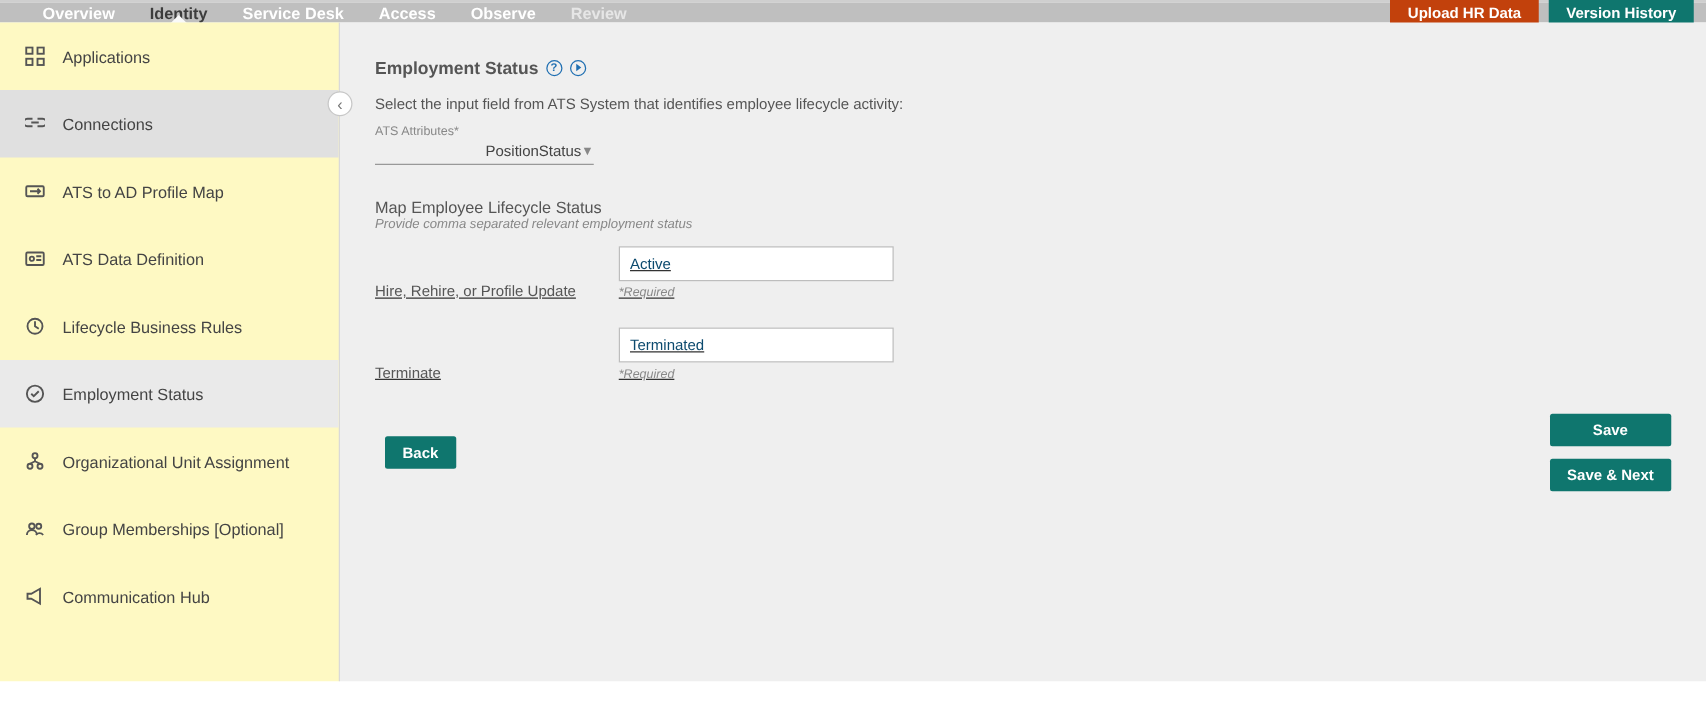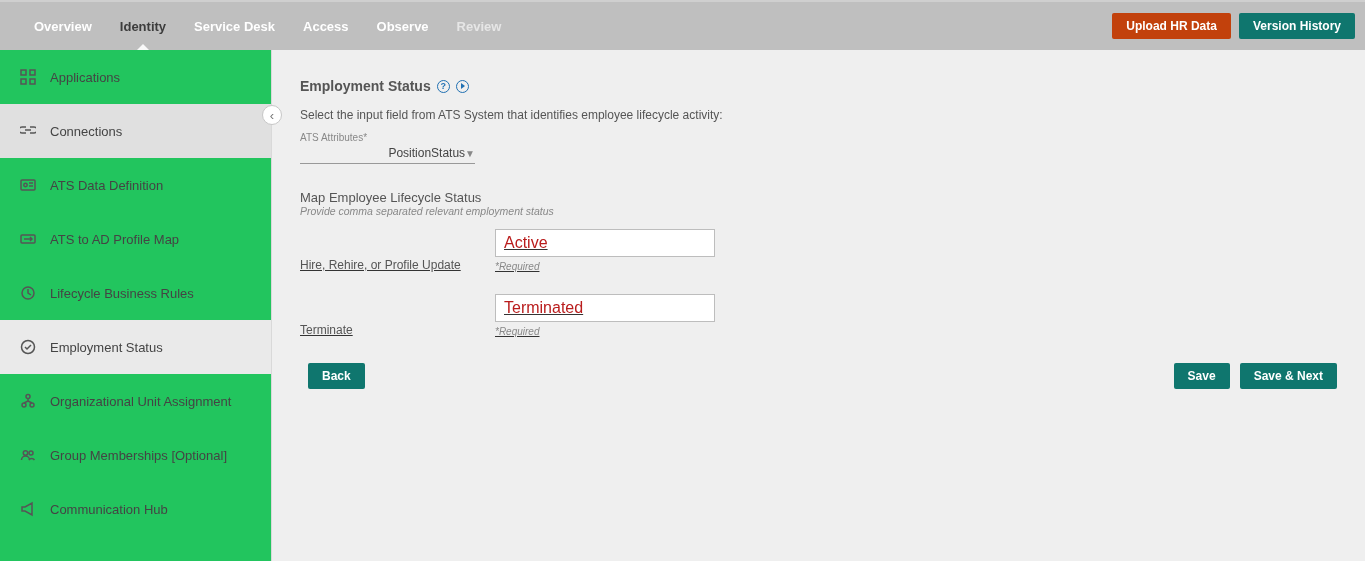--- a/index.html
+++ b/index.html
@@ -7,21 +7,21 @@
       font-family: Arial, Helvetica, sans-serif;
       font-size: 13px;
       color: #333;
       background: #fff;
       width: 1365px;
       height: 561px;
       overflow: hidden;
     }
     .top-border { height: 2px; background: #cfcfcf; }
     .navbar {
-      height: 48px;
+      height: 16px;
       background: #bfbfbf;
       display: flex;
       align-items: center;
       padding: 0 10px 0 20px;
       justify-content: space-between;
     }
     .nav-left { display: flex; align-items: center; height: 100%; }
     .nav-item {
       color: #fff;
       font-weight: bold;
@@ -52,21 +52,21 @@
       font-weight: bold;
       font-size: 12px;
       border-radius: 2px;
       cursor: pointer;
     }
     .btn-secondary { background: #c2410c; color: #fff; }
     .btn-dark { background: #0f766e; color: #fff; }
     .layout { display: flex; height: 527px; position: relative; }
     .sidebar {
       width: 272px;
-      background: #22c55e;
+      background: #fef9c3;
       border-right: 1px solid #d9d9d9;
       height: 100%;
       overflow-y: auto;
     }
     .sidebar-item {
       display: flex;
       align-items: center;
       height: 54px;
       padding: 0 20px;
       cursor: pointer;
@@ -151,32 +151,32 @@
     .section-hint { font-size: 10.5px; color: #888; font-style: italic; margin-bottom: 12px; }
     .form-row { display: flex; align-items: flex-end; margin-bottom: 22px; text-decoration: underline; }
     .form-row-label { width: 195px; font-size: 12px; color: #555; padding-top: 6px; }
     .form-input-wrap { display: flex; flex-direction: column; }
     .form-input {
       width: 220px;
       height: 28px;
       border: 1px solid #bdbdbd;
       background: #fff;
       padding: 0 8px;
-      font-size: 16px;
-      color: #b91c1c;
+      font-size: 12px;
+      color: #0c4a6e;
     }
     .form-req { font-size: 10px; color: #888; font-style: italic; margin-top: 4px; }
     .button-row {
       display: flex;
       justify-content: space-between;
       align-items: center;
       margin-top: 26px;
     }
     .button-row-left { padding-left: 8px; }
-    .button-row-right { display: flex; gap: 10px; }
+    .button-row-right { display: flex; gap: 10px; flex-direction: column; }
   </style>
 </head>
 <body>
 
 <div class="top-border"></div>
 
 <div class="navbar">
   <div class="nav-left">
     <div class="nav-item">
         <span>Overview</span>
@@ -220,35 +220,35 @@
       <span class="sidebar-icon">
         <svg viewBox="0 0 16 16">
             <path d="M6 10 L2 10 A3 3 0 0 1 2 4 L6 4 M10 4 L14 4 A3 3 0 0 1 14 10 L10 10 M5 7 L11 7"></path>
           </svg>
       </span>
       <span>Connections</span>
     </div>
     <div class="sidebar-item">
       <span class="sidebar-icon">
         <svg viewBox="0 0 16 16">
+            <rect x="1" y="4" width="14" height="8" rx="1"></rect>
+            <path d="M4 8 L12 8 M10 6 L12 8 L10 10"></path>
+          </svg>
+      </span>
+      <span>ATS to AD Profile Map</span>
+    </div>
+    <div class="sidebar-item">
+      <span class="sidebar-icon">
+        <svg viewBox="0 0 16 16">
             <rect x="1" y="3" width="14" height="10" rx="1"></rect>
             <circle cx="5.5" cy="8" r="1.7"></circle>
             <path d="M9 6 L13 6 M9 9 L13 9"></path>
           </svg>
       </span>
       <span>ATS Data Definition</span>
-    </div>
-    <div class="sidebar-item">
-      <span class="sidebar-icon">
-        <svg viewBox="0 0 16 16">
-            <rect x="1" y="4" width="14" height="8" rx="1"></rect>
-            <path d="M4 8 L12 8 M10 6 L12 8 L10 10"></path>
-          </svg>
-      </span>
-      <span>ATS to AD Profile Map</span>
     </div>
     <div class="sidebar-item">
       <span class="sidebar-icon">
         <svg viewBox="0 0 16 16">
             <circle cx="8" cy="8" r="6"></circle>
             <path d="M8 4 L8 8 L11 10"></path>
           </svg>
       </span>
       <span>Lifecycle Business Rules</span>
     </div>

